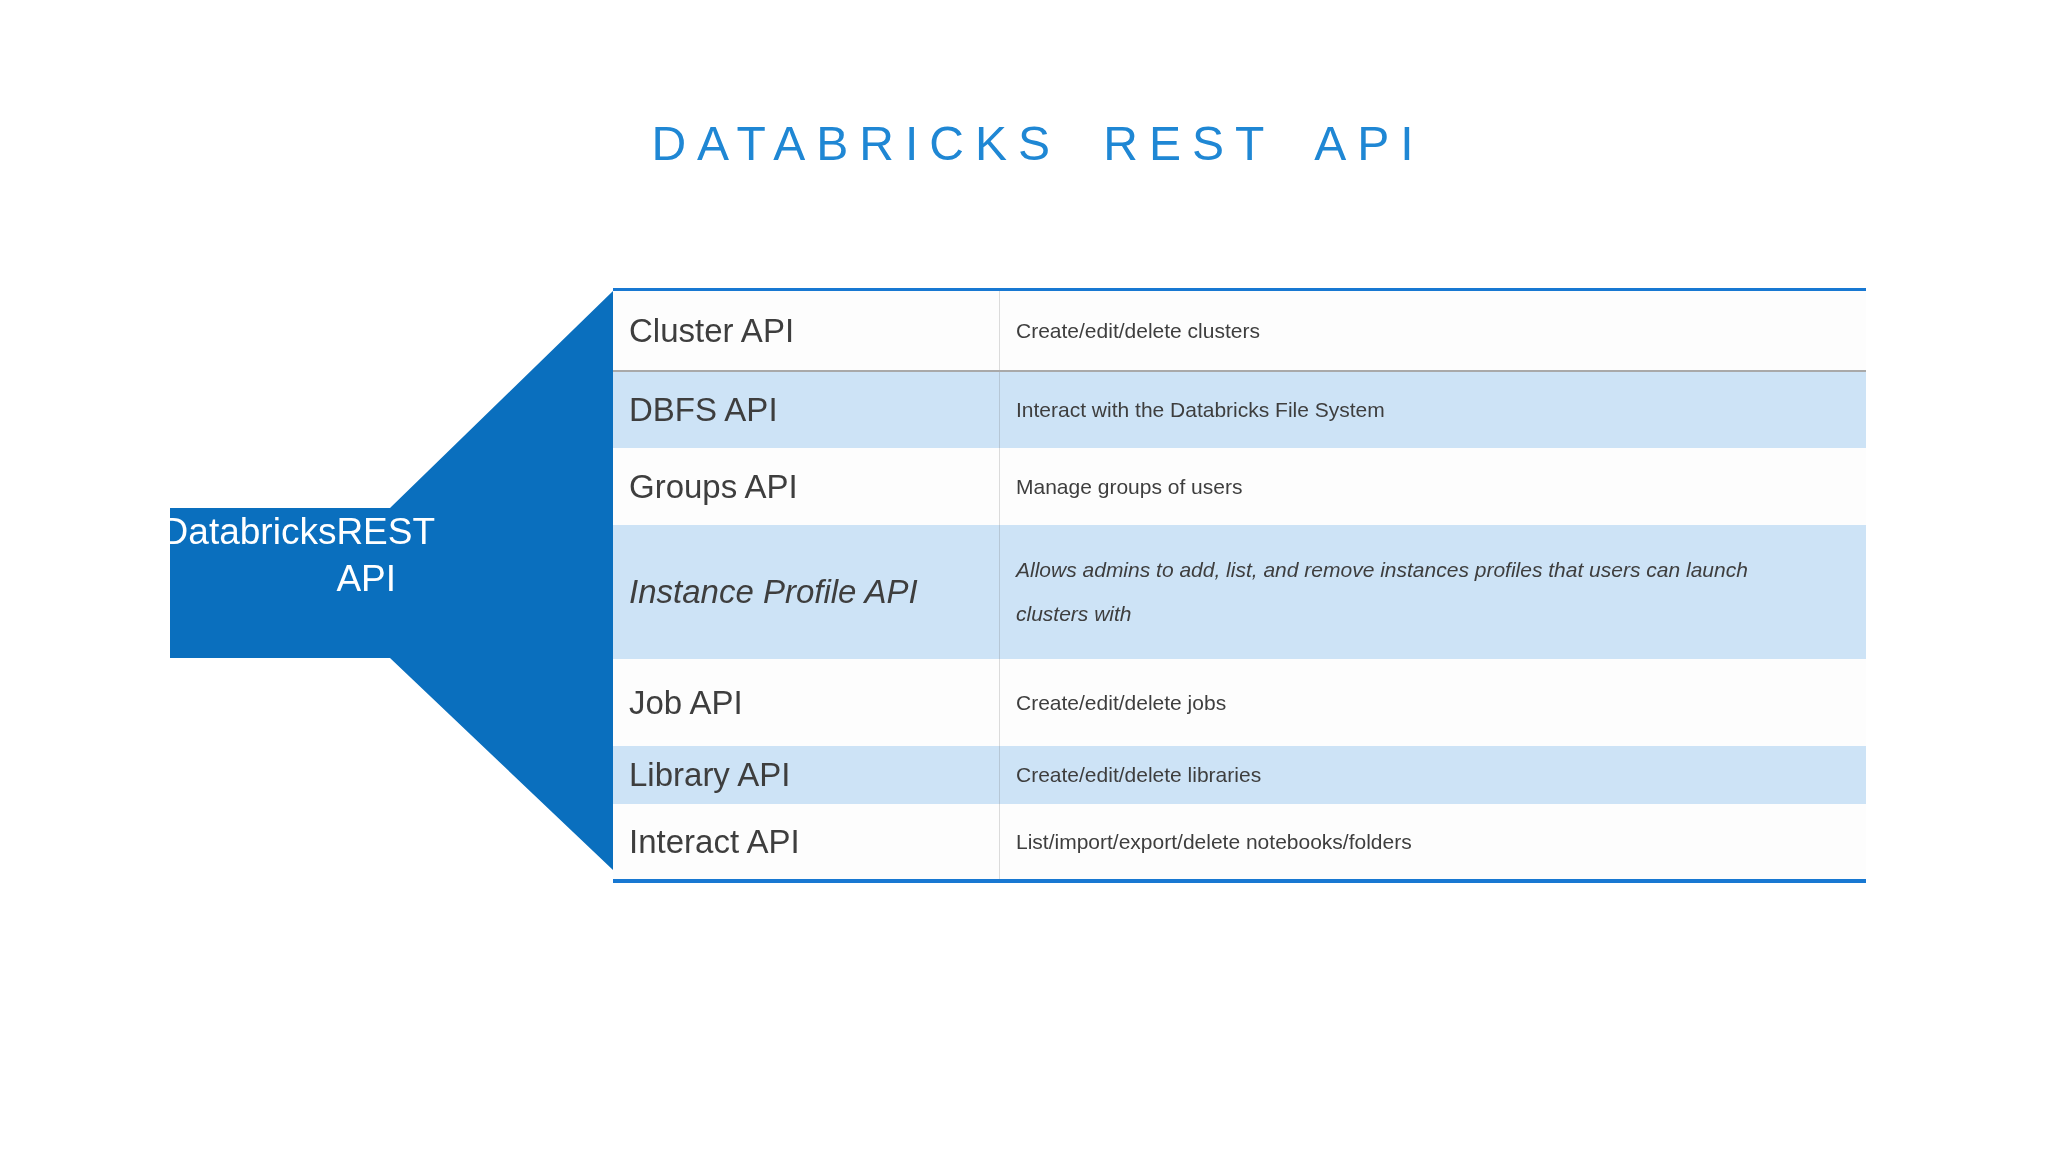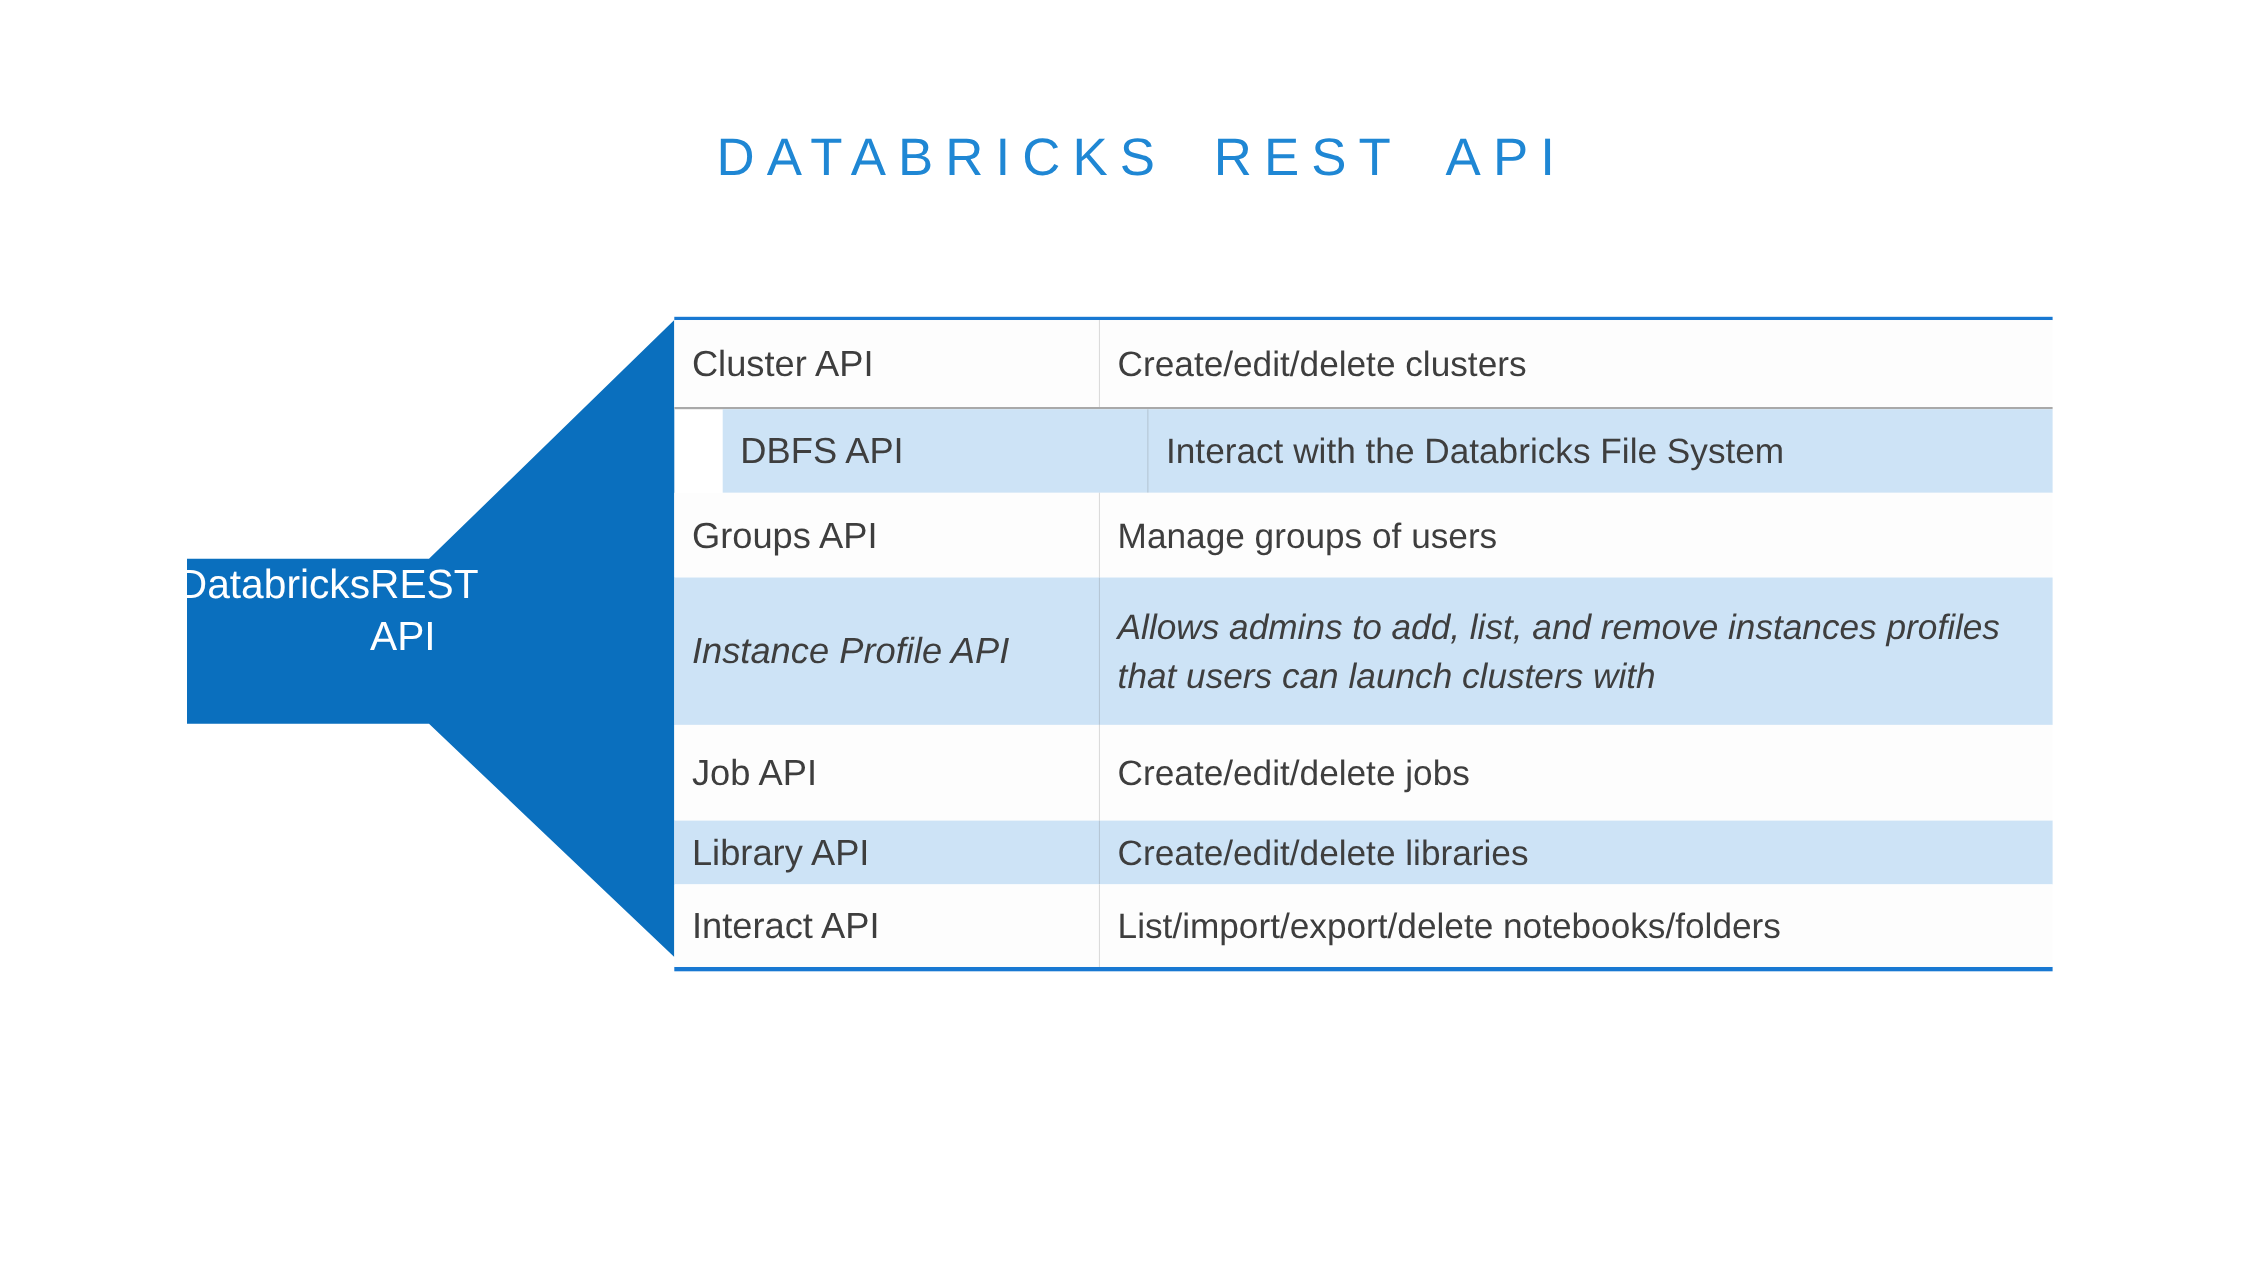--- a/index.html
+++ b/index.html
@@ -55,39 +55,39 @@
     display:flex;flex-direction:column;
   }
   .row{
     display:flex;
     box-sizing:border-box;
     background:var(--row-white);
     color:var(--text-dark);
   }
   .row.alt{background:var(--row-blue);}
   .row.h0{height:81px;border-bottom:2px solid var(--separator-gray);}
-  .row.h1{height:76px;margin-left:44px;}
+  .row.h1{height:76px;}
   .row.h2{height:77px;}
   .row.h3{height:134px;font-style:italic;}
   .row.h4{height:87px;}
   .row.h5{height:58px;}
   .row.h6{height:75px;}
   .cell{display:flex;align-items:center;box-sizing:border-box;}
   .cell-api{
     width:387px;
     flex:0 0 387px;
     padding-left:16px;
     border-right:1px solid var(--divider);
     font-size:33px;
   }
   .cell-desc{
     flex:1;
     padding-left:16px;
     padding-right:45px;
-    font-size:32px;
+    font-size:21px;
     line-height:44px;
   }
 </style>
 </head>
 <body>
 
 <div class="canvas">
 
   <div class="title">DATABRICKS REST API</div>
 

